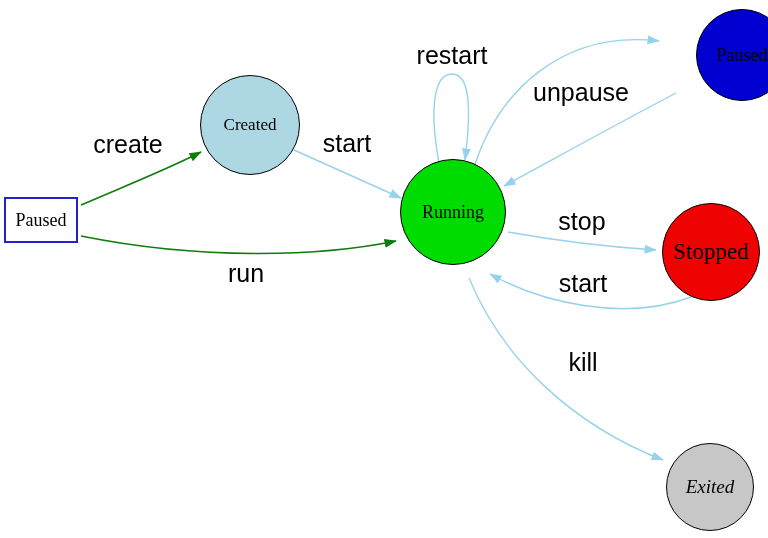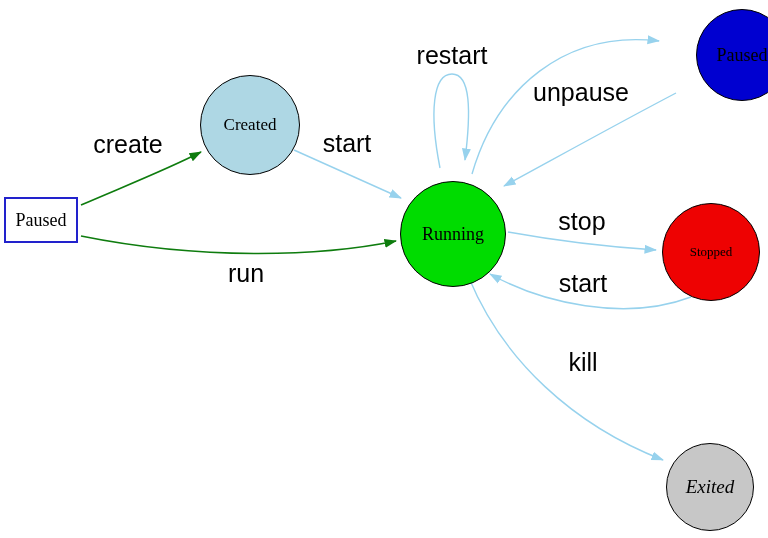--- a/index.html
+++ b/index.html
@@ -28,23 +28,23 @@
     border: 1.4px solid #000000;
     font-family: "Liberation Serif", serif;
     color: #000000;
     text-align: center;
   }
   .circle { border-radius: 50%; }
 
   #n-image   { left: 4px;   top: 197px; width: 74px;  height: 46px;
                border: 2px solid #2222cc; font-size: 18px; }
   #n-created { left: 200px; top: 75px;  width: 100px; height: 100px; font-size: 17px; text-align: center; }
-  #n-running { left: 400px; top: 181px; width: 106px; height: 106px; font-size: 18px; }
+  #n-running { left: 400px; top: 159px; width: 106px; height: 106px; font-size: 18px; }
   #n-paused  { left: 696px; top: 9px;   width: 92px;  height: 92px;  font-size: 18px; }
-  #n-stopped { left: 662px; top: 203px; width: 98px;  height: 98px;  font-size: 13px; }
+  #n-stopped { left: 662px; top: 203px; width: 98px;  height: 98px;  font-size: 23px; }
   #n-exited  { left: 666px; top: 443px; width: 88px;  height: 88px;  font-size: 19px; font-style: italic; }
 
   .edge-label {
     position: absolute;
     transform: translate(-50%, -50%);
     font-size: 25px;
     line-height: 1;
     color: #000000;
     white-space: nowrap;
   }

